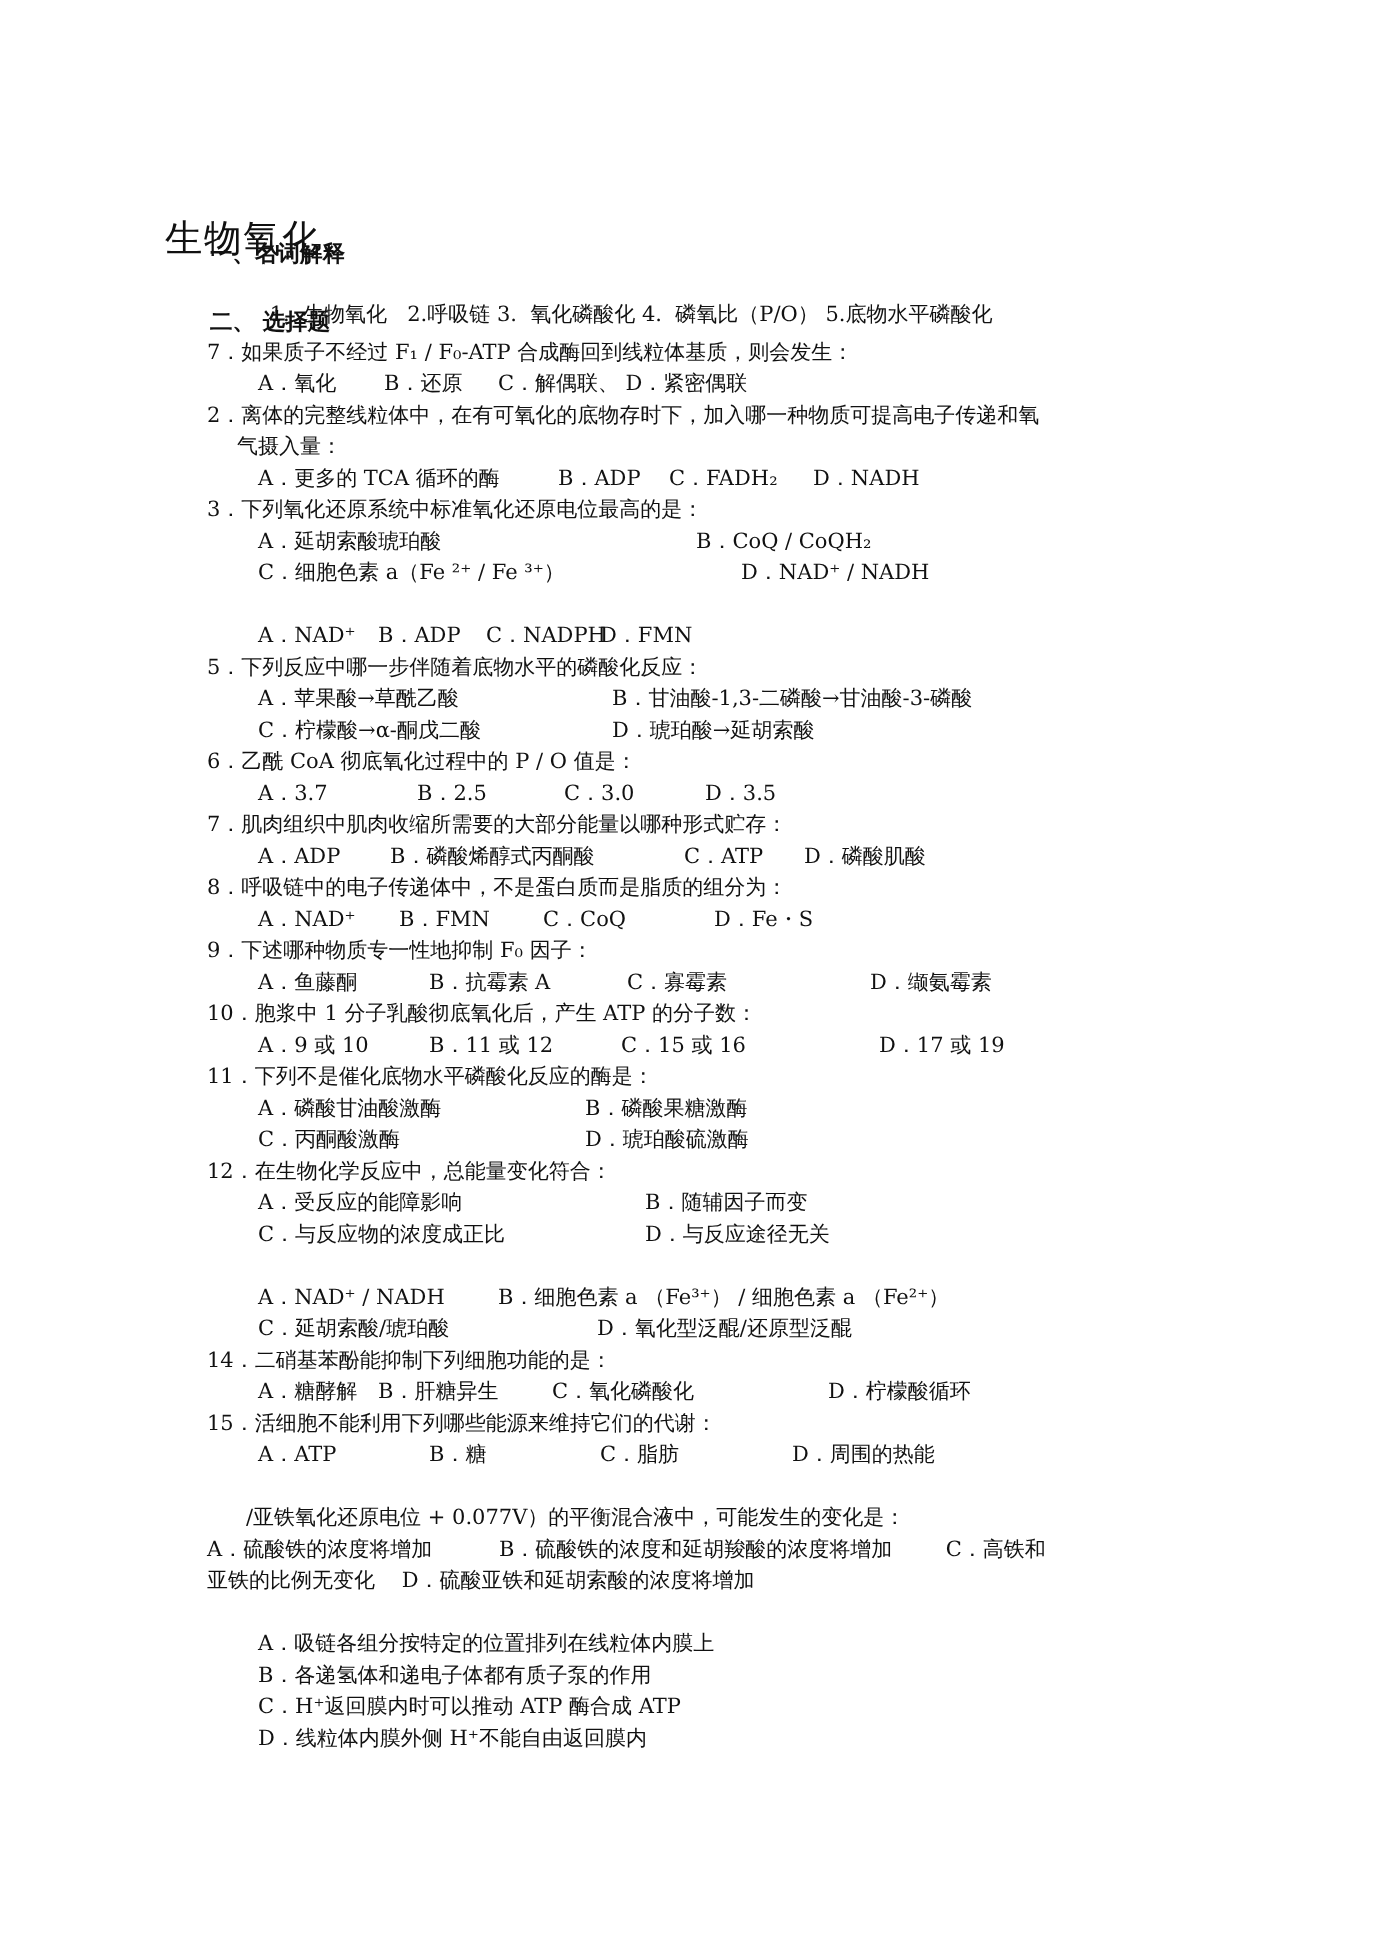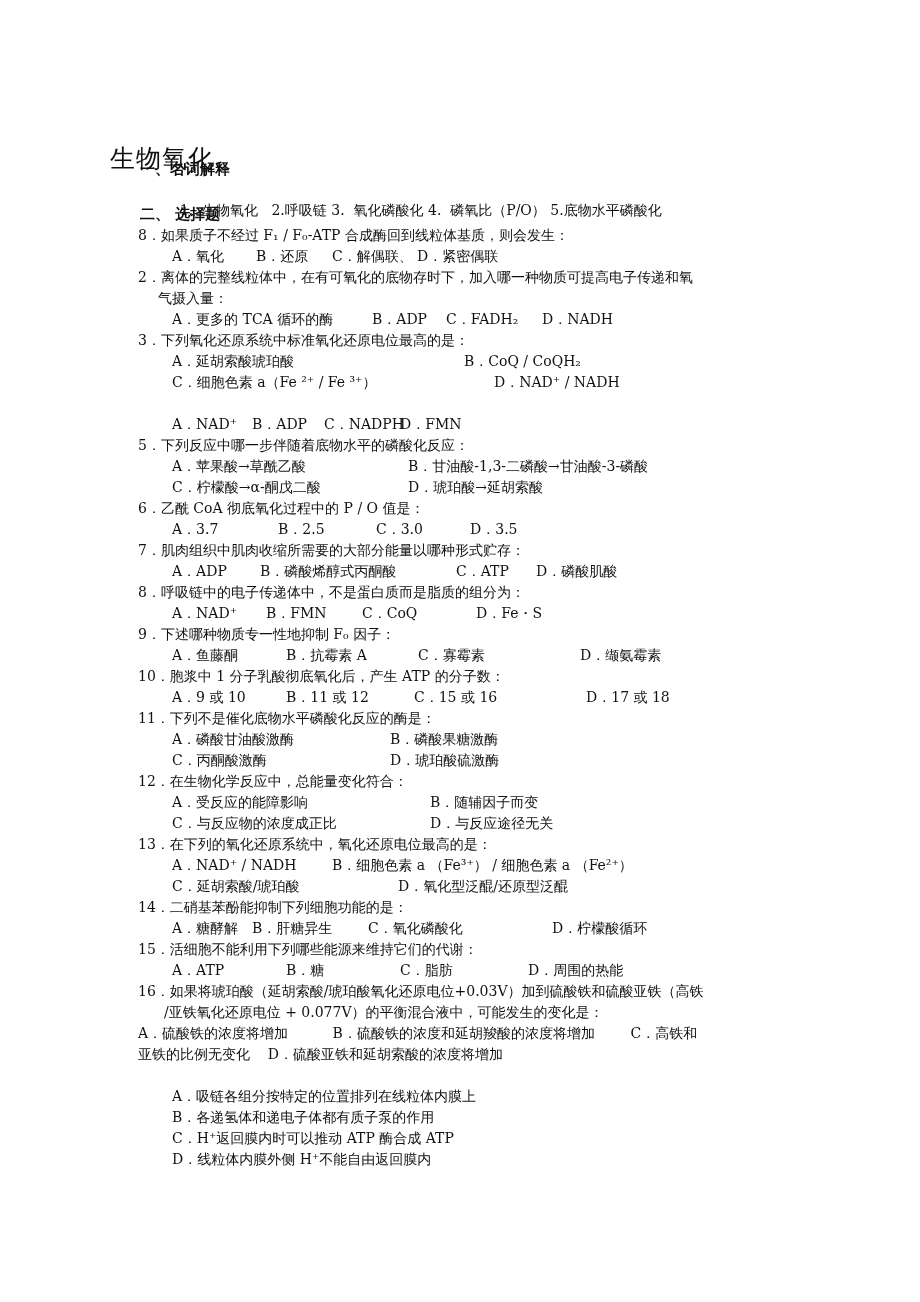--- a/index.html
+++ b/index.html
@@ -18,21 +18,21 @@
 
 <div class="page">
   <div class="title">生物氧化</div>
 
   <div class="sec" style="top:160px">一、名词解释</div>
   <div class="line" style="left:162px;top:183px">
     <span>1.  生物氧化</span>   <span>2.呼吸链</span> <span>3.  氧化磷酸化</span> <span>4.  磷氧比（P/O）</span> <span>5.底物水平磷酸化</span>
   </div>
   <div class="sec" style="top:205px">二、  选择题</div>
 
-  <div class="line" style="left:138px;top:226px">8．如果质子不经过 F₁ / F₀-ATP 合成酶回到线粒体基质，则会发生：</div>
+  <div class="line" style="left:138px;top:226px">7．如果质子不经过 F₁ / F₀-ATP 合成酶回到线粒体基质，则会发生：</div>
   <div class="line" style="left:172px;top:247px"><span class="opt" style="left:0">A．氧化</span><span class="opt" style="left:84px">B．还原</span><span class="opt" style="left:160px">C．解偶联、</span><span class="opt" style="left:245px">D．紧密偶联</span></div>
 
   <div class="line" style="left:138px;top:268px">2．离体的完整线粒体中，在有可氧化的底物存时下，加入哪一种物质可提高电子传递和氧</div>
   <div class="line" style="left:158px;top:289px">气摄入量：</div>
   <div class="line" style="left:172px;top:310px"><span class="opt" style="left:0">A．更多的 TCA 循环的酶</span><span class="opt" style="left:200px">B．ADP</span><span class="opt" style="left:274px">C．FADH₂</span><span class="opt" style="left:370px">D．NADH</span></div>
 
   <div class="line" style="left:138px;top:331px">3．下列氧化还原系统中标准氧化还原电位最高的是：</div>
   <div class="line" style="left:172px;top:352px"><span class="opt" style="left:0">A．延胡索酸琥珀酸</span><span class="opt" style="left:292px">B．CoQ / CoQH₂</span></div>
   <div class="line" style="left:172px;top:373px"><span class="opt" style="left:0">C．细胞色素 a（Fe ²⁺ / Fe ³⁺）</span><span class="opt" style="left:322px">D．NAD⁺ / NADH</span></div>
 
@@ -48,41 +48,39 @@
   <div class="line" style="left:138px;top:541px">7．肌肉组织中肌肉收缩所需要的大部分能量以哪种形式贮存：</div>
   <div class="line" style="left:172px;top:562px"><span class="opt" style="left:0">A．ADP</span><span class="opt" style="left:88px">B．磷酸烯醇式丙酮酸</span><span class="opt" style="left:284px">C．ATP</span><span class="opt" style="left:364px">D．磷酸肌酸</span></div>
 
   <div class="line" style="left:138px;top:583px">8．呼吸链中的电子传递体中，不是蛋白质而是脂质的组分为：</div>
   <div class="line" style="left:172px;top:604px"><span class="opt" style="left:0">A．NAD⁺</span><span class="opt" style="left:94px">B．FMN</span><span class="opt" style="left:190px">C．CoQ</span><span class="opt" style="left:304px">D．Fe・S</span></div>
 
   <div class="line" style="left:138px;top:625px">9．下述哪种物质专一性地抑制 F₀ 因子：</div>
   <div class="line" style="left:172px;top:646px"><span class="opt" style="left:0">A．鱼藤酮</span><span class="opt" style="left:114px">B．抗霉素 A</span><span class="opt" style="left:246px">C．寡霉素</span><span class="opt" style="left:408px">D．缬氨霉素</span></div>
 
   <div class="line" style="left:138px;top:667px">10．胞浆中 1 分子乳酸彻底氧化后，产生 ATP 的分子数：</div>
-  <div class="line" style="left:172px;top:688px"><span class="opt" style="left:0">A．9 或 10</span><span class="opt" style="left:114px">B．11 或 12</span><span class="opt" style="left:242px">C．15 或 16</span><span class="opt" style="left:414px">D．17 或 18</span></div>
+  <div class="line" style="left:172px;top:688px"><span class="opt" style="left:0">A．9 或 10</span><span class="opt" style="left:114px">B．11 或 12</span><span class="opt" style="left:242px">C．15 或 16</span><span class="opt" style="left:414px">D．17 或 19</span></div>
 
   <div class="line" style="left:138px;top:709px">11．下列不是催化底物水平磷酸化反应的酶是：</div>
   <div class="line" style="left:172px;top:730px"><span class="opt" style="left:0">A．磷酸甘油酸激酶</span><span class="opt" style="left:218px">B．磷酸果糖激酶</span></div>
   <div class="line" style="left:172px;top:751px"><span class="opt" style="left:0">C．丙酮酸激酶</span><span class="opt" style="left:218px">D．琥珀酸硫激酶</span></div>
 
   <div class="line" style="left:138px;top:772px">12．在生物化学反应中，总能量变化符合：</div>
   <div class="line" style="left:172px;top:793px"><span class="opt" style="left:0">A．受反应的能障影响</span><span class="opt" style="left:258px">B．随辅因子而变</span></div>
   <div class="line" style="left:172px;top:814px"><span class="opt" style="left:0">C．与反应物的浓度成正比</span><span class="opt" style="left:258px">D．与反应途径无关</span></div>
 
-  <div class="line" style="left:138px;top:835px">13．在下列的氧化还原系统中，氧化还原电位最高的是：</div>
   <div class="line" style="left:172px;top:856px"><span class="opt" style="left:0">A．NAD⁺ / NADH</span><span class="opt" style="left:160px">B．细胞色素 a （Fe³⁺） / 细胞色素 a （Fe²⁺）</span></div>
   <div class="line" style="left:172px;top:877px"><span class="opt" style="left:0">C．延胡索酸/琥珀酸</span><span class="opt" style="left:226px">D．氧化型泛醌/还原型泛醌</span></div>
 
   <div class="line" style="left:138px;top:898px">14．二硝基苯酚能抑制下列细胞功能的是：</div>
   <div class="line" style="left:172px;top:919px"><span class="opt" style="left:0">A．糖酵解</span><span class="opt" style="left:80px">B．肝糖异生</span><span class="opt" style="left:196px">C．氧化磷酸化</span><span class="opt" style="left:380px">D．柠檬酸循环</span></div>
 
   <div class="line" style="left:138px;top:940px">15．活细胞不能利用下列哪些能源来维持它们的代谢：</div>
   <div class="line" style="left:172px;top:961px"><span class="opt" style="left:0">A．ATP</span><span class="opt" style="left:114px">B．糖</span><span class="opt" style="left:228px">C．脂肪</span><span class="opt" style="left:356px">D．周围的热能</span></div>
 
-  <div class="line" style="left:138px;top:982px">16．如果将琥珀酸（延胡索酸/琥珀酸氧化还原电位+0.03V）加到硫酸铁和硫酸亚铁（高铁</div>
   <div class="line" style="left:164px;top:1003px">/亚铁氧化还原电位 + 0.077V）的平衡混合液中，可能发生的变化是：</div>
   <div class="line" style="left:138px;top:1045px">亚铁的比例无变化    D．硫酸亚铁和延胡索酸的浓度将增加</div>
   <div class="line" style="left:138px;top:1024px">A．硫酸铁的浓度将增加          B．硫酸铁的浓度和延胡羧酸的浓度将增加        C．高铁和</div>
 
   <div class="line" style="left:172px;top:1087px">A．吸链各组分按特定的位置排列在线粒体内膜上</div>
   <div class="line" style="left:172px;top:1108px">B．各递氢体和递电子体都有质子泵的作用</div>
   <div class="line" style="left:172px;top:1129px">C．H⁺返回膜内时可以推动 ATP 酶合成 ATP</div>
   <div class="line" style="left:172px;top:1150px">D．线粒体内膜外侧 H⁺不能自由返回膜内</div>
 </div>
 

